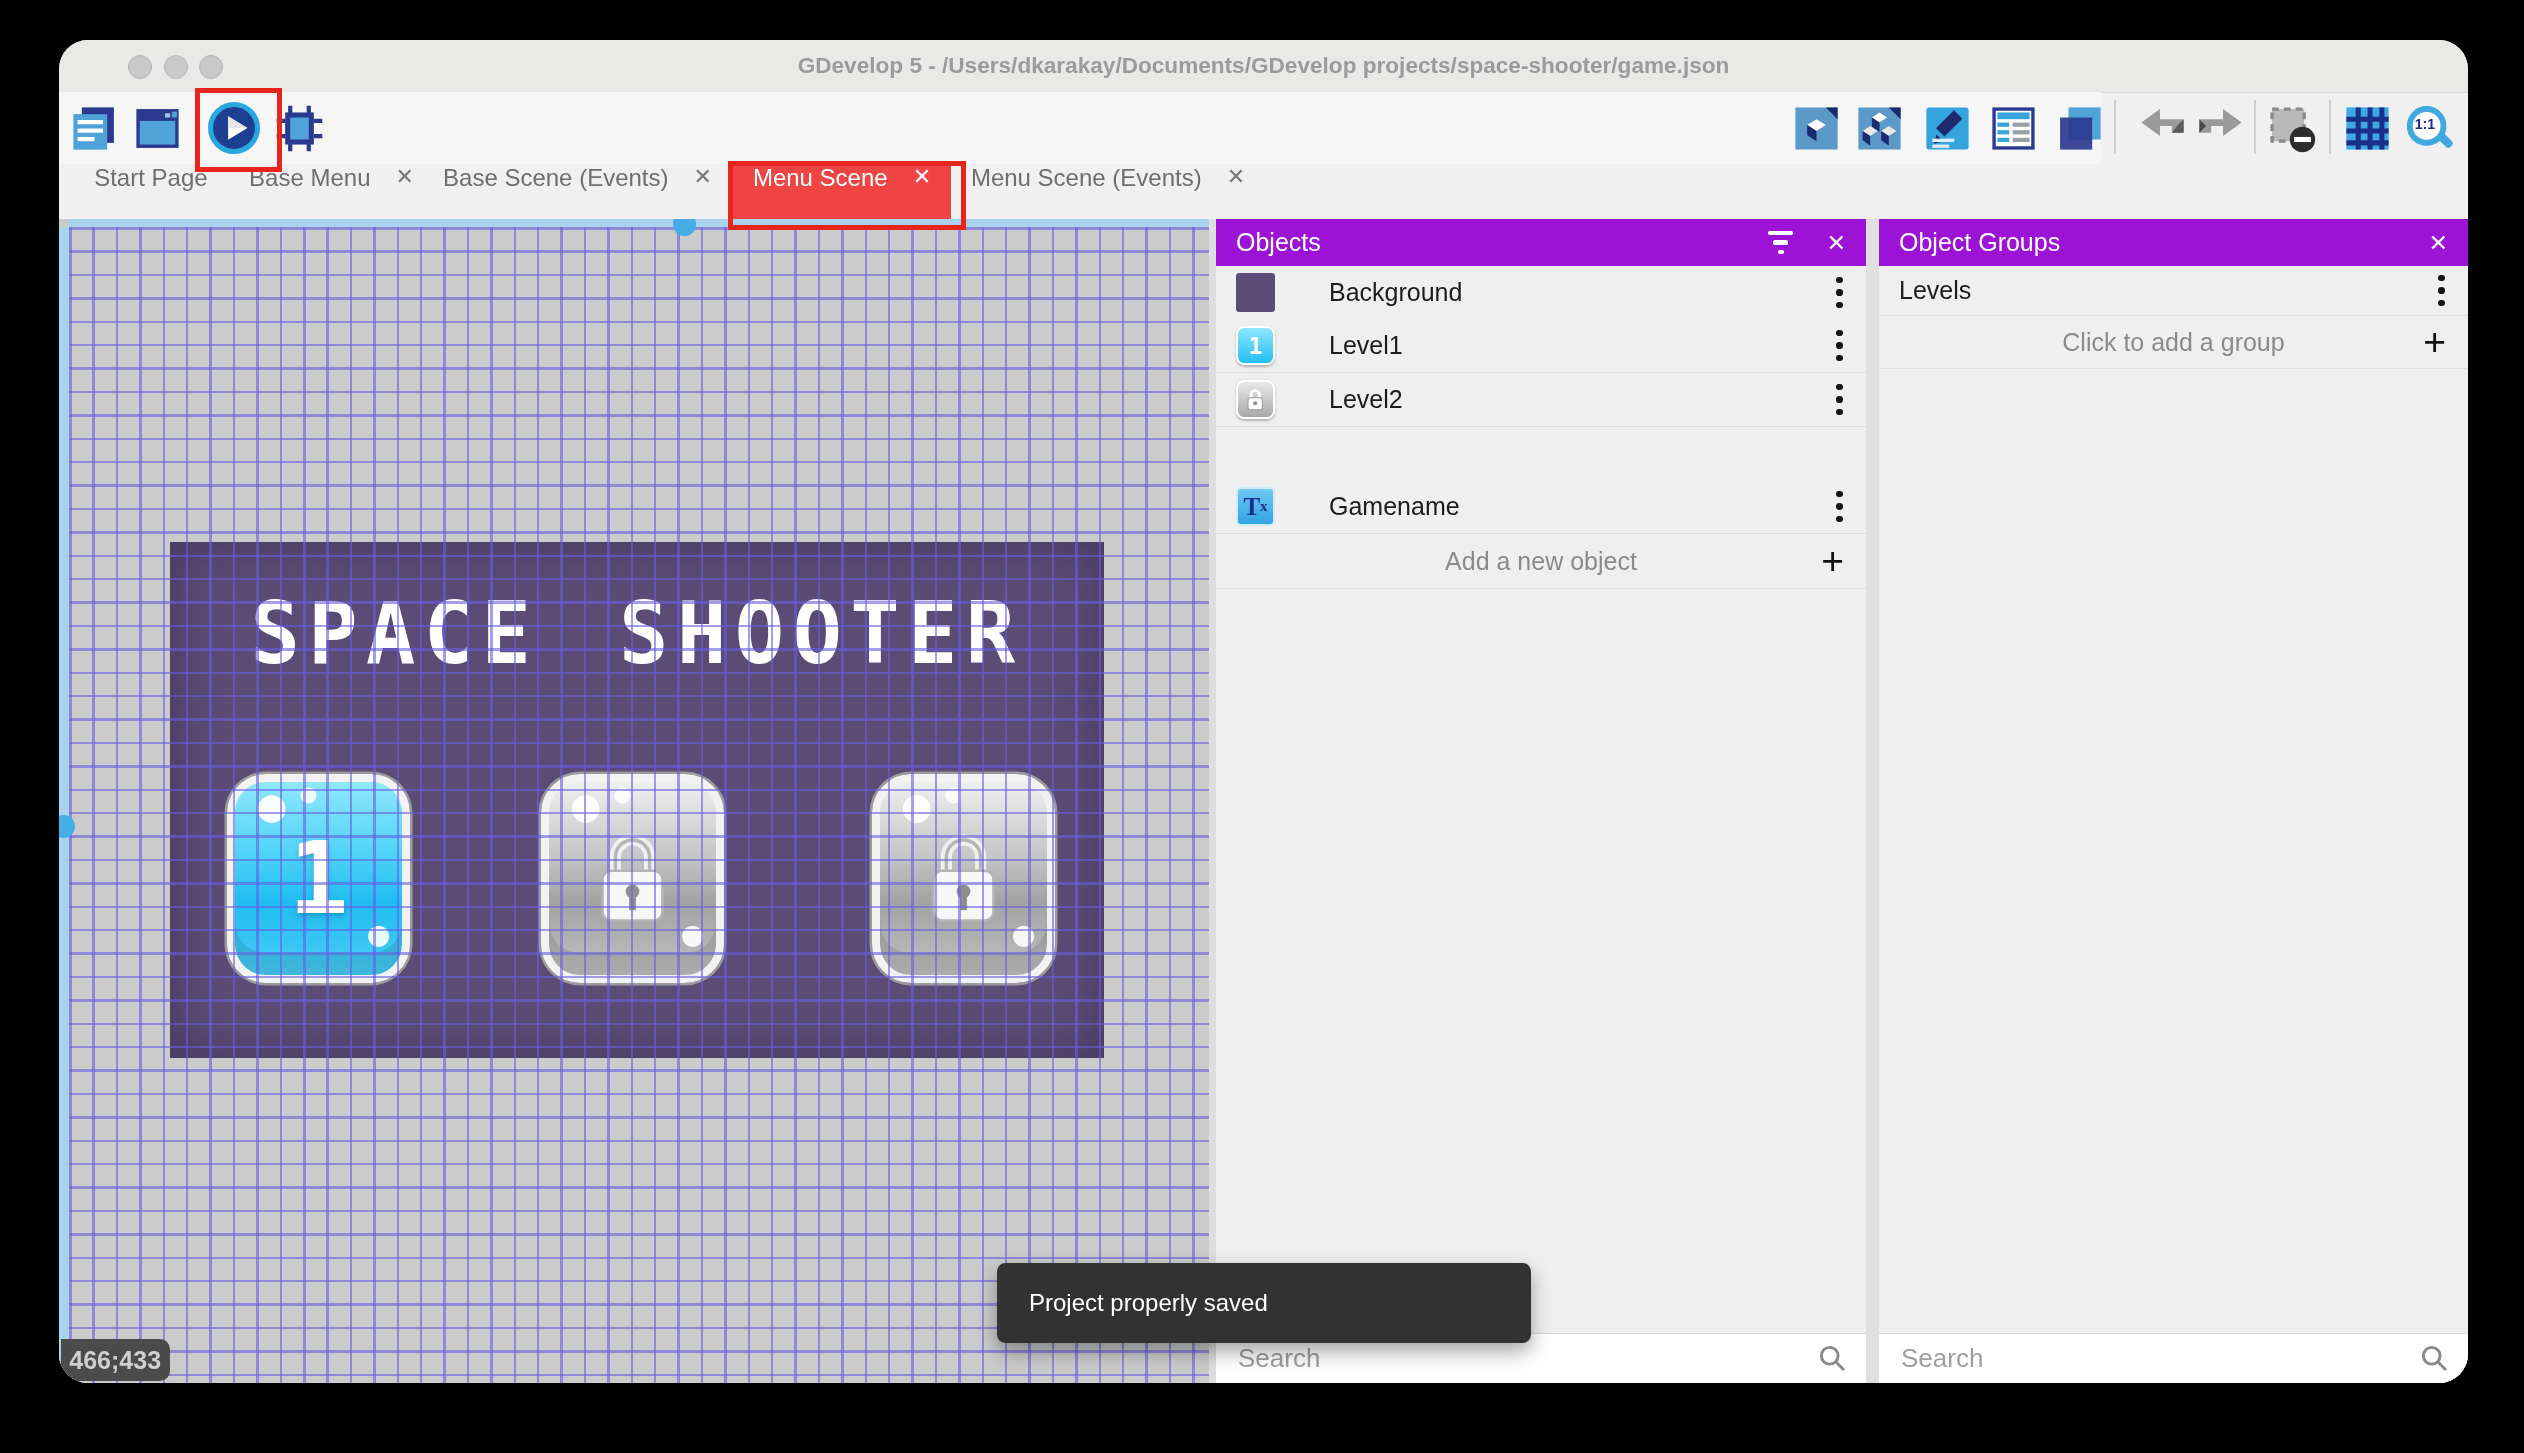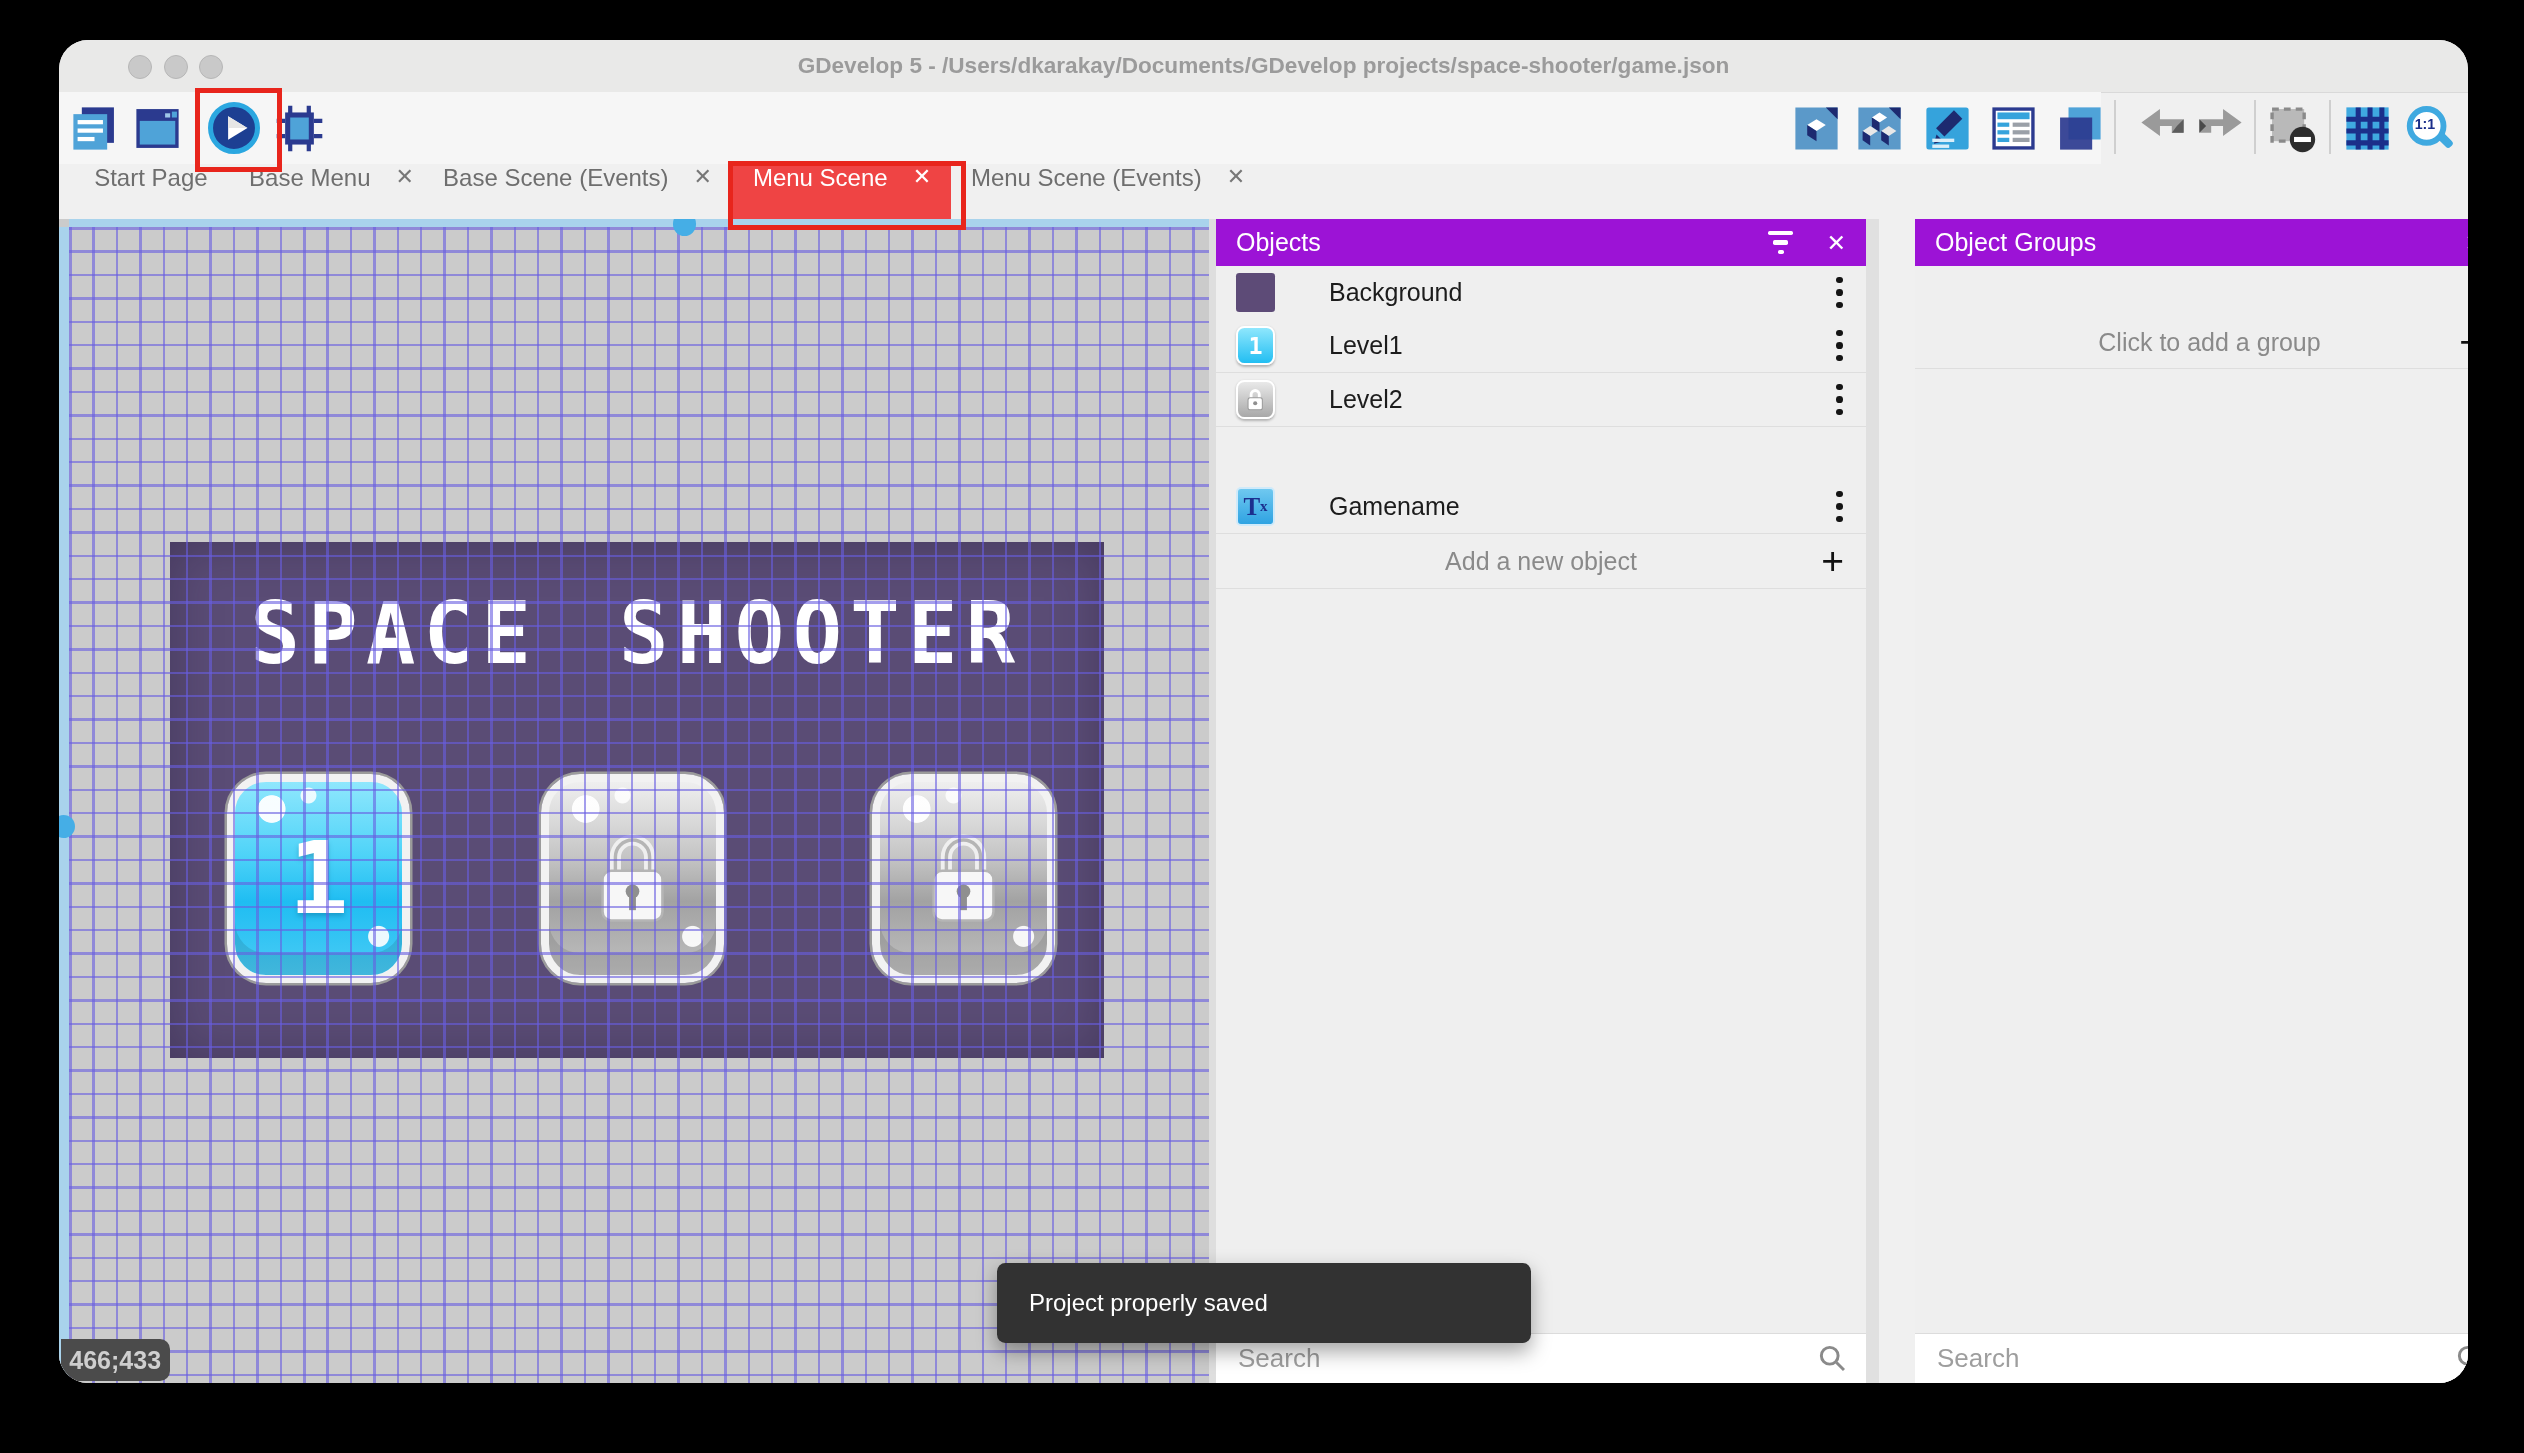--- a/index.html
+++ b/index.html
@@ -55,21 +55,21 @@
   #coords-badge{left:1.7px;top:1120px;width:109px;height:42px;background:#4b4b4b;z-index:8;
     border-radius:0 10px 10px 0;color:#cfcfcf;font-weight:bold;font-size:25px;
     display:flex;align-items:center;justify-content:center;}
   #toast{position:absolute;left:938px;top:1223px;width:534px;height:80px;background:#323232;
     border-radius:8.4px;z-index:50;display:flex;align-items:center;padding-left:32px;
     box-sizing:border-box;color:#fff;font-size:24px;box-shadow:0 8.4px 20px rgba(0,0,0,.35);}
   
   .panel{background:#efefef;overflow:hidden;}
   #objects-panel{left:1157px;top:179px;width:650px;height:1164px;}
   #panel-divider{left:1807px;top:179px;width:13.4px;height:1164px;background:#e0e0e0;}
-  #groups-panel{left:1820px;top:179px;width:589px;height:1164px;margin-left:36px;}
+  #groups-panel{left:1820px;top:179px;width:589px;height:1164px;}
   .phead{position:absolute;left:0;top:0;right:0;height:47px;background:#9c13d6;color:#fff;
     display:flex;align-items:center;padding:0 20px;box-sizing:border-box;font-size:25px;}
   .phead .spacer{flex:1;}
   .phx{font-size:23.4px;color:#fff;margin-left:33px;}
   .row{position:absolute;left:0;right:0;border-bottom:1.7px solid #dedede;background:#efefef;
     display:flex;align-items:center;padding:0 20px;box-sizing:border-box;font-size:25px;color:#1c1c1c;}
   .kebab{margin-left:auto;display:flex;flex-direction:column;gap:5.9px;align-items:center;padding:3.3px;}
   .kebab i{width:6.7px;height:6.7px;border-radius:50%;background:#141414;}
   .thumb{width:39px;height:39px;margin-right:54px;flex:0 0 auto;}
   .thumb.bg{background:#5d4b77;border-radius:3.3px;}
@@ -362,20 +362,28 @@
   </div>
 
   <div id="panel-divider" class="abs"></div>
 
   <div id="groups-panel" class="abs panel">
     <div class="phead">
       <span>Object Groups</span>
       <span class="spacer"></span>
       <span class="phx">✕</span>
     </div>
+    <div class="row" style="top:47px;height:50px;">
+      <span>Levels</span>
+      <div class="kebab">
+          <i></i>
+          <i></i>
+          <i></i>
+        </div>
+    </div>
     <div class="addrow" style="top:97px;height:52px;">
       <span>Click to add a group</span>
       <span class="addplus">+</span>
     </div>
     <div class="searchbar">
       <input type="text" placeholder="Search" style="">
       <svg width="28.5" height="28.5" viewBox="0 0 34 34">
         <circle cx="14" cy="14" r="10" fill="none" stroke="#8a8a8a" stroke-width="3.5"></circle>
         <line x1="22" y1="22" x2="31" y2="31" stroke="#8a8a8a" stroke-width="3.5"></line>
       </svg>

